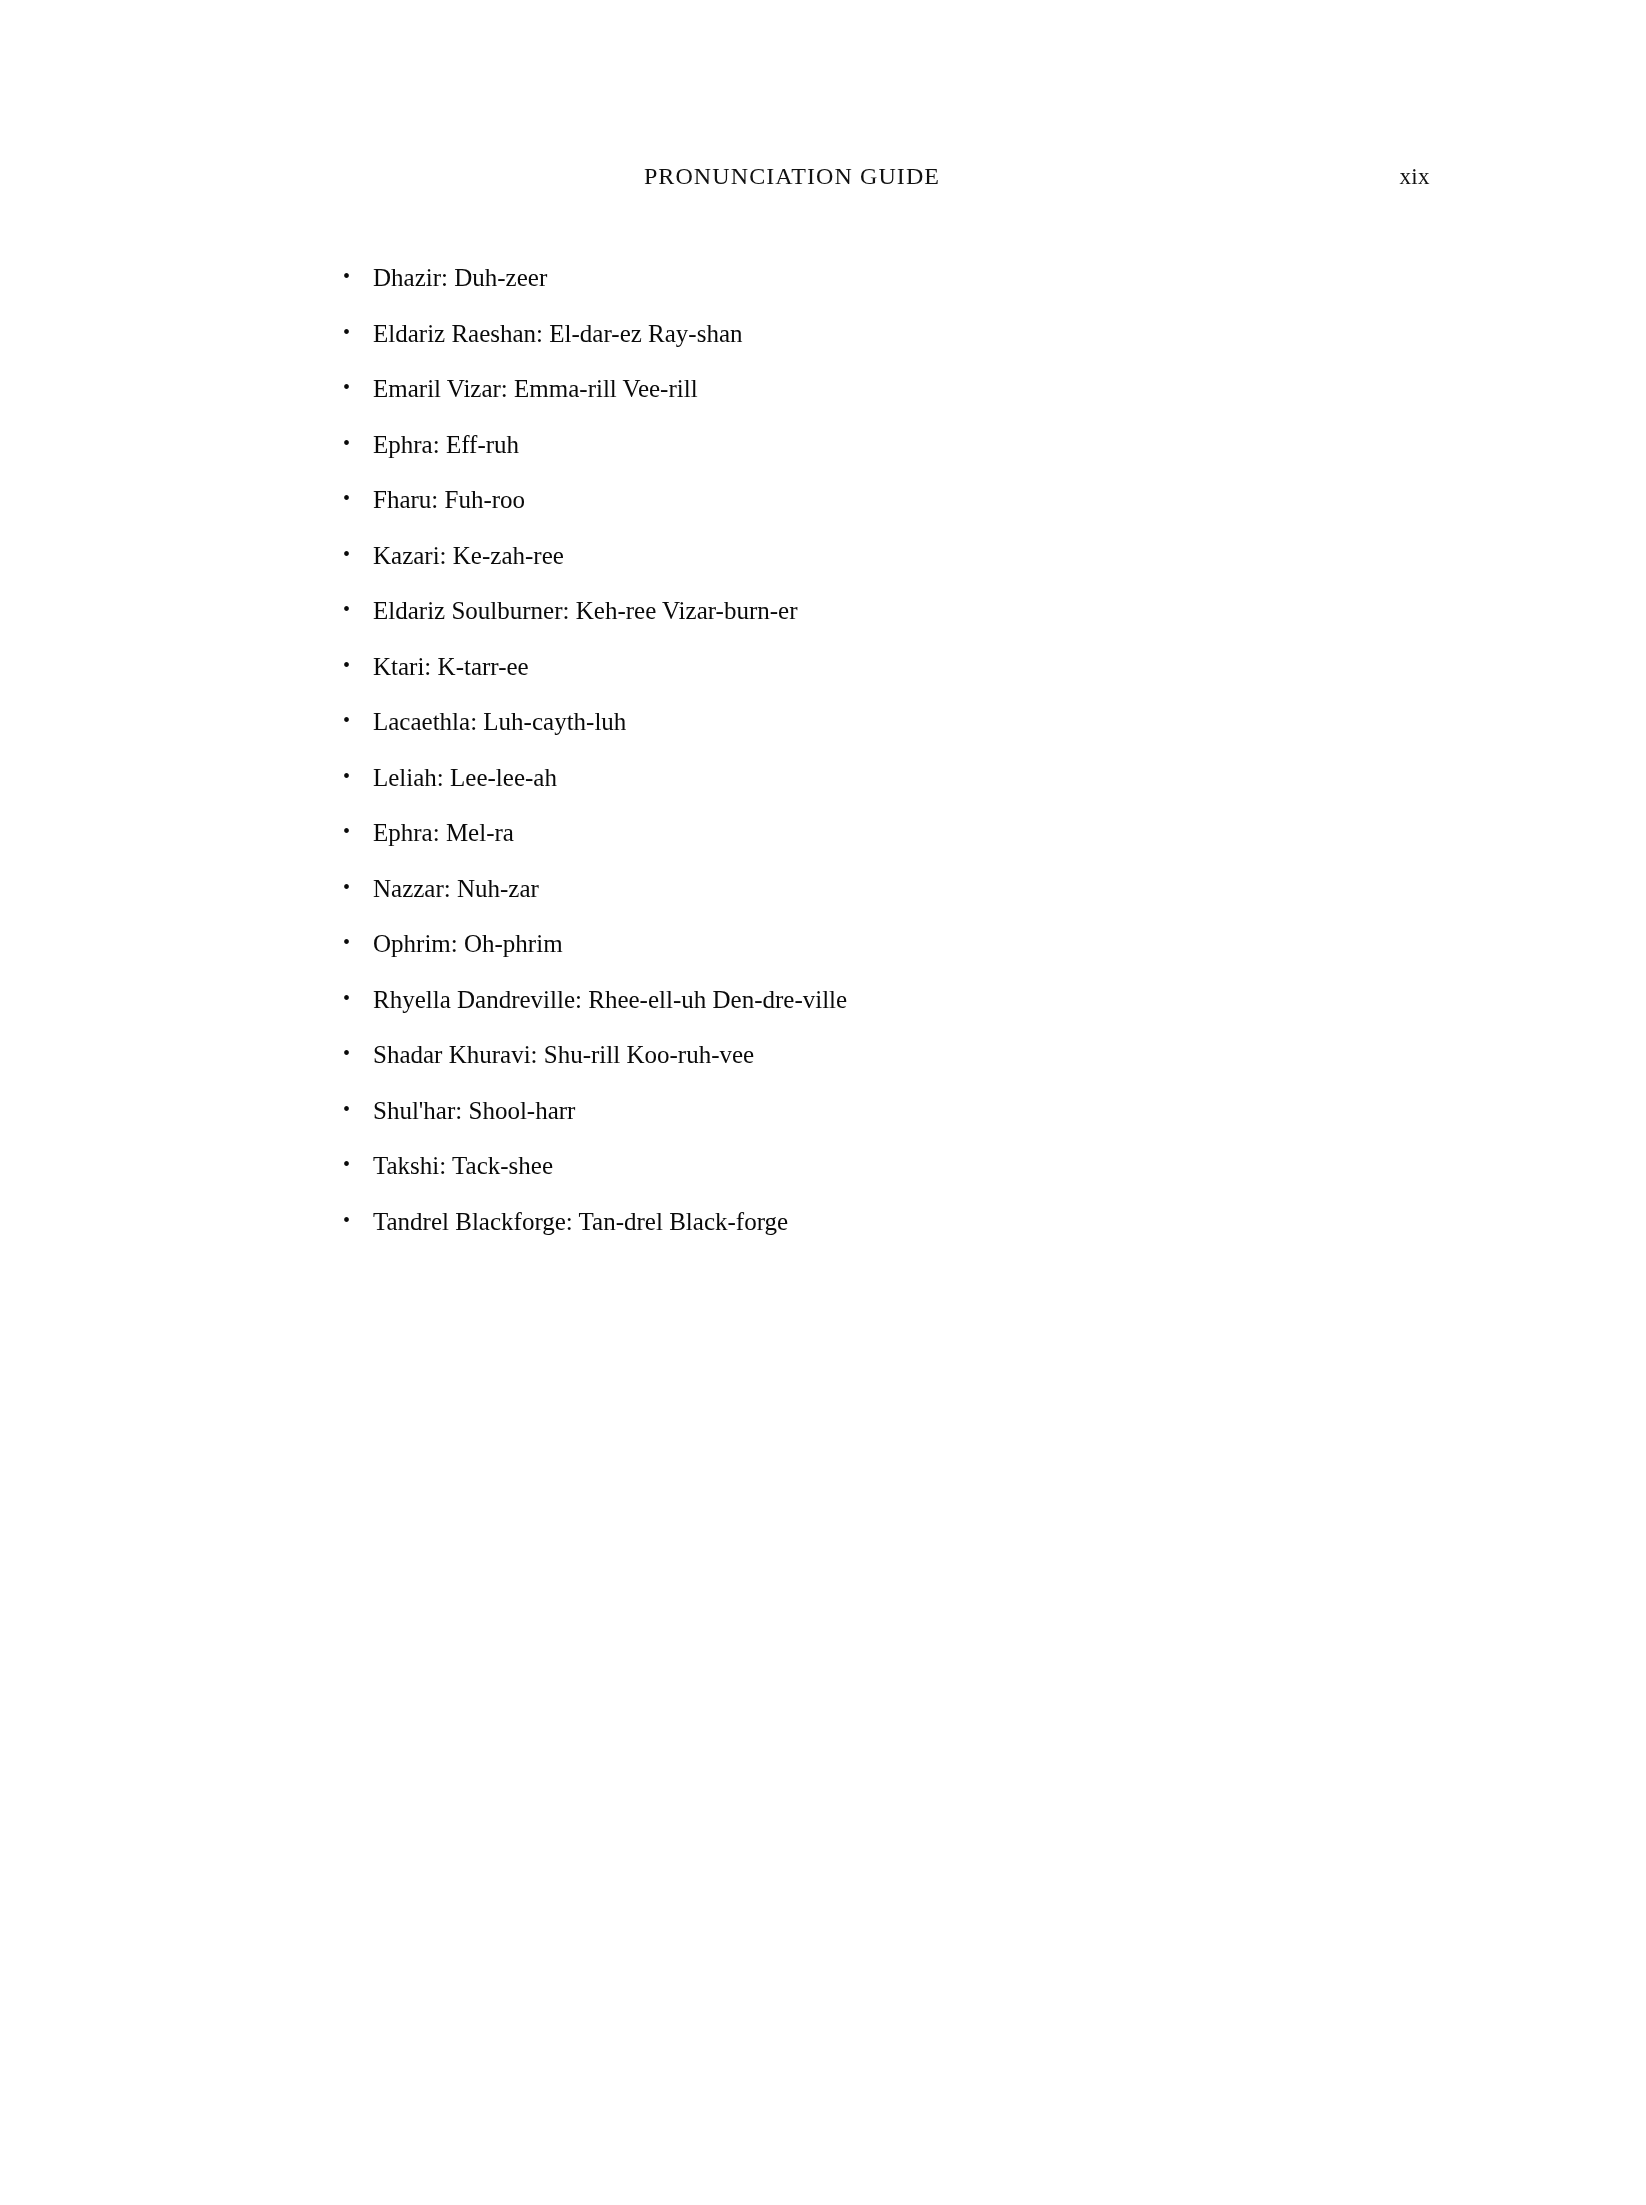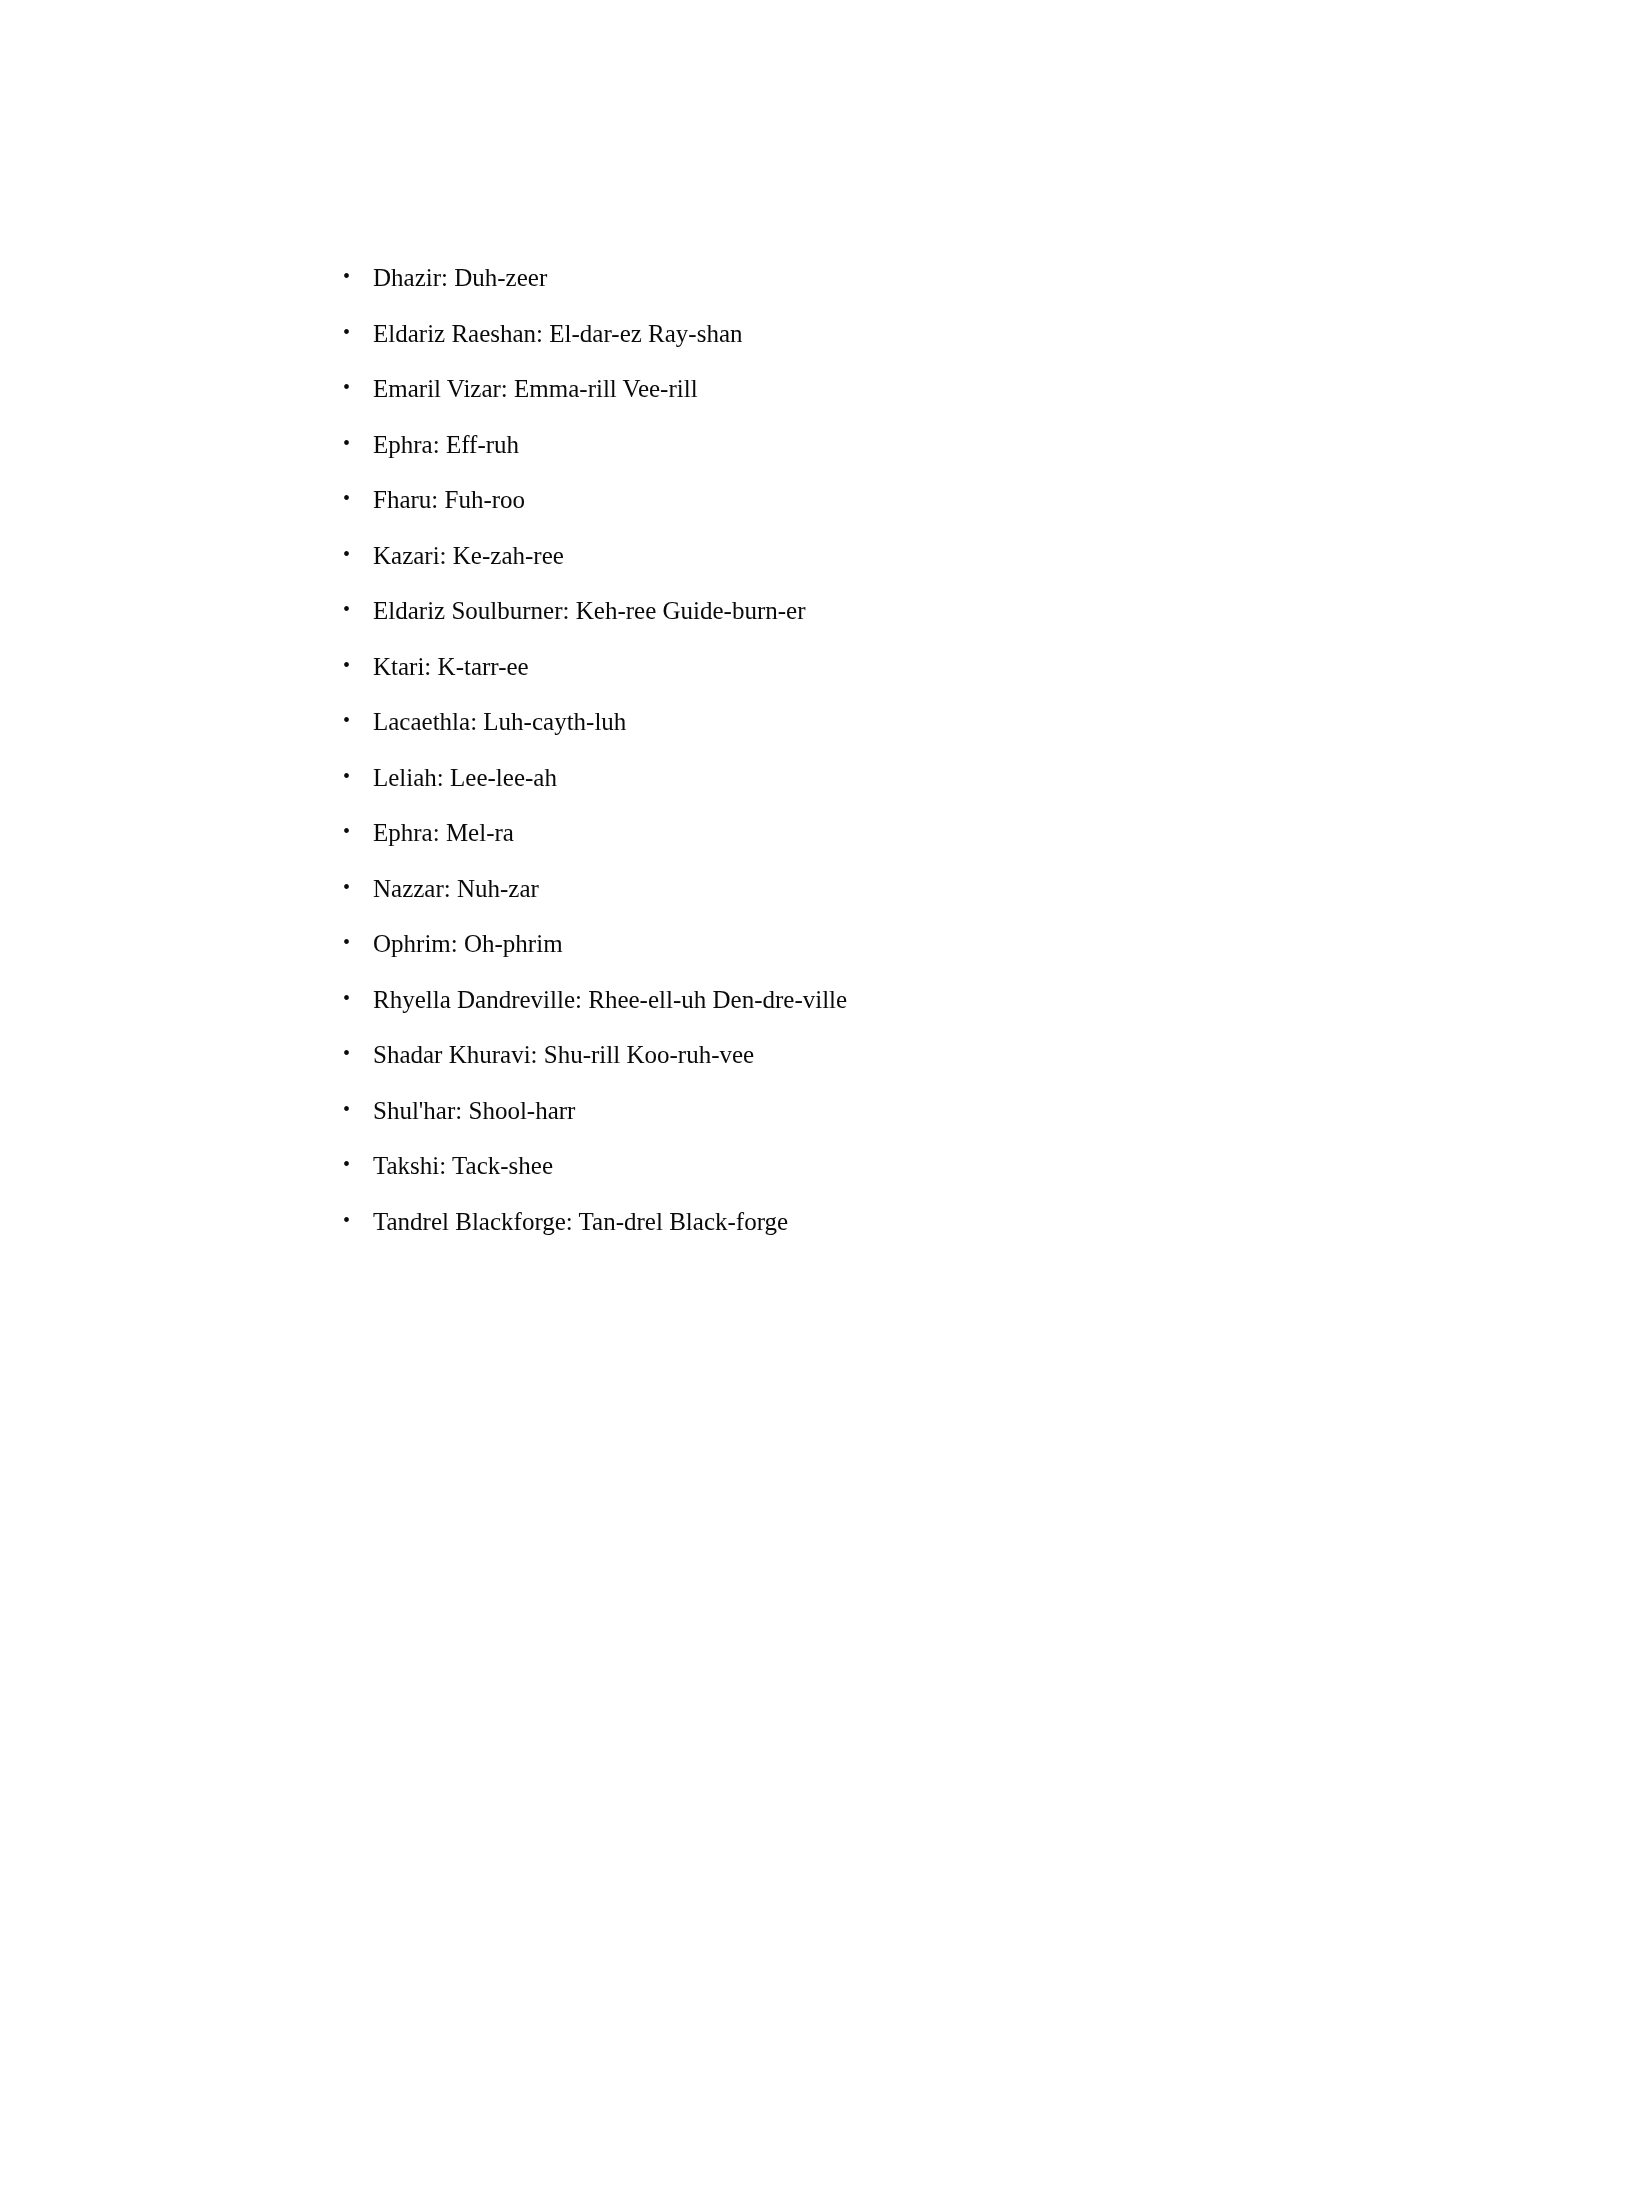--- a/index.html
+++ b/index.html
@@ -73,30 +73,34 @@
   }
   .entry-text b {
     font-weight: normal;
   }
 </style>
 </head>
 <body>
 
 <div class="page">
 
+  <div class="running-head">
+    <div class="running-head-title">Pronunciation Guide</div>
+    <div class="running-head-folio">xix</div>
+  </div>
 
   <div class="content">
     <ul class="entry-list">
         <li><span class="bullet">•</span><span>Dhazir: </span><span class="entry-text">Duh-<b>zeer</b></span></li>
         <li><span class="bullet">•</span><span>Eldariz Raeshan: </span><span class="entry-text"><b>El</b>-dar-<b>ez</b> Ray-<b>shan</b></span></li>
         <li><span class="bullet">•</span><span>Emaril Vizar: </span><span class="entry-text">Emma-<b>rill</b> Vee-<b>rill</b></span></li>
         <li><span class="bullet">•</span><span>Ephra: </span><span class="entry-text"><b>Eff</b>-ruh</span></li>
         <li><span class="bullet">•</span><span>Fharu: </span><span class="entry-text">Fuh-<b>roo</b></span></li>
         <li><span class="bullet">•</span><span>Kazari: </span><span class="entry-text">Ke-<b>zah</b>-ree</span></li>
-        <li><span class="bullet">•</span><span>Eldariz Soulburner: </span><span class="entry-text">Keh-<b>ree Guide</b>-burn-er</span></li>
+        <li><span class="bullet">•</span><span>Eldariz Soulburner: </span><span class="entry-text">Keh-<b>ree Vizar</b>-burn-er</span></li>
         <li><span class="bullet">•</span><span>Ktari: </span><span class="entry-text">K-<b>tarr</b>-ee</span></li>
         <li><span class="bullet">•</span><span>Lacaethla: </span><span class="entry-text">Luh-<b>cayth</b>-luh</span></li>
         <li><span class="bullet">•</span><span>Leliah: </span><span class="entry-text"><b>Lee</b>-lee-ah</span></li>
         <li><span class="bullet">•</span><span>Ephra: </span><span class="entry-text"><b>Mel</b>-ra</span></li>
         <li><span class="bullet">•</span><span>Nazzar: </span><span class="entry-text">Nuh-<b>zar</b></span></li>
         <li><span class="bullet">•</span><span>Ophrim: </span><span class="entry-text"><b>Oh</b>-phrim</span></li>
         <li><span class="bullet">•</span><span>Rhyella Dandreville: </span><span class="entry-text">Rhee-<b>ell</b>-uh <b>Den</b>-dre-ville</span></li>
         <li><span class="bullet">•</span><span>Shadar Khuravi: </span><span class="entry-text">Shu-<b>rill</b> Koo-<b>ruh</b>-vee</span></li>
         <li><span class="bullet">•</span><span>Shul'har: </span><span class="entry-text">Shool-<b>harr</b></span></li>
         <li><span class="bullet">•</span><span>Takshi: </span><span class="entry-text"><b>Tack</b>-shee</span></li>

